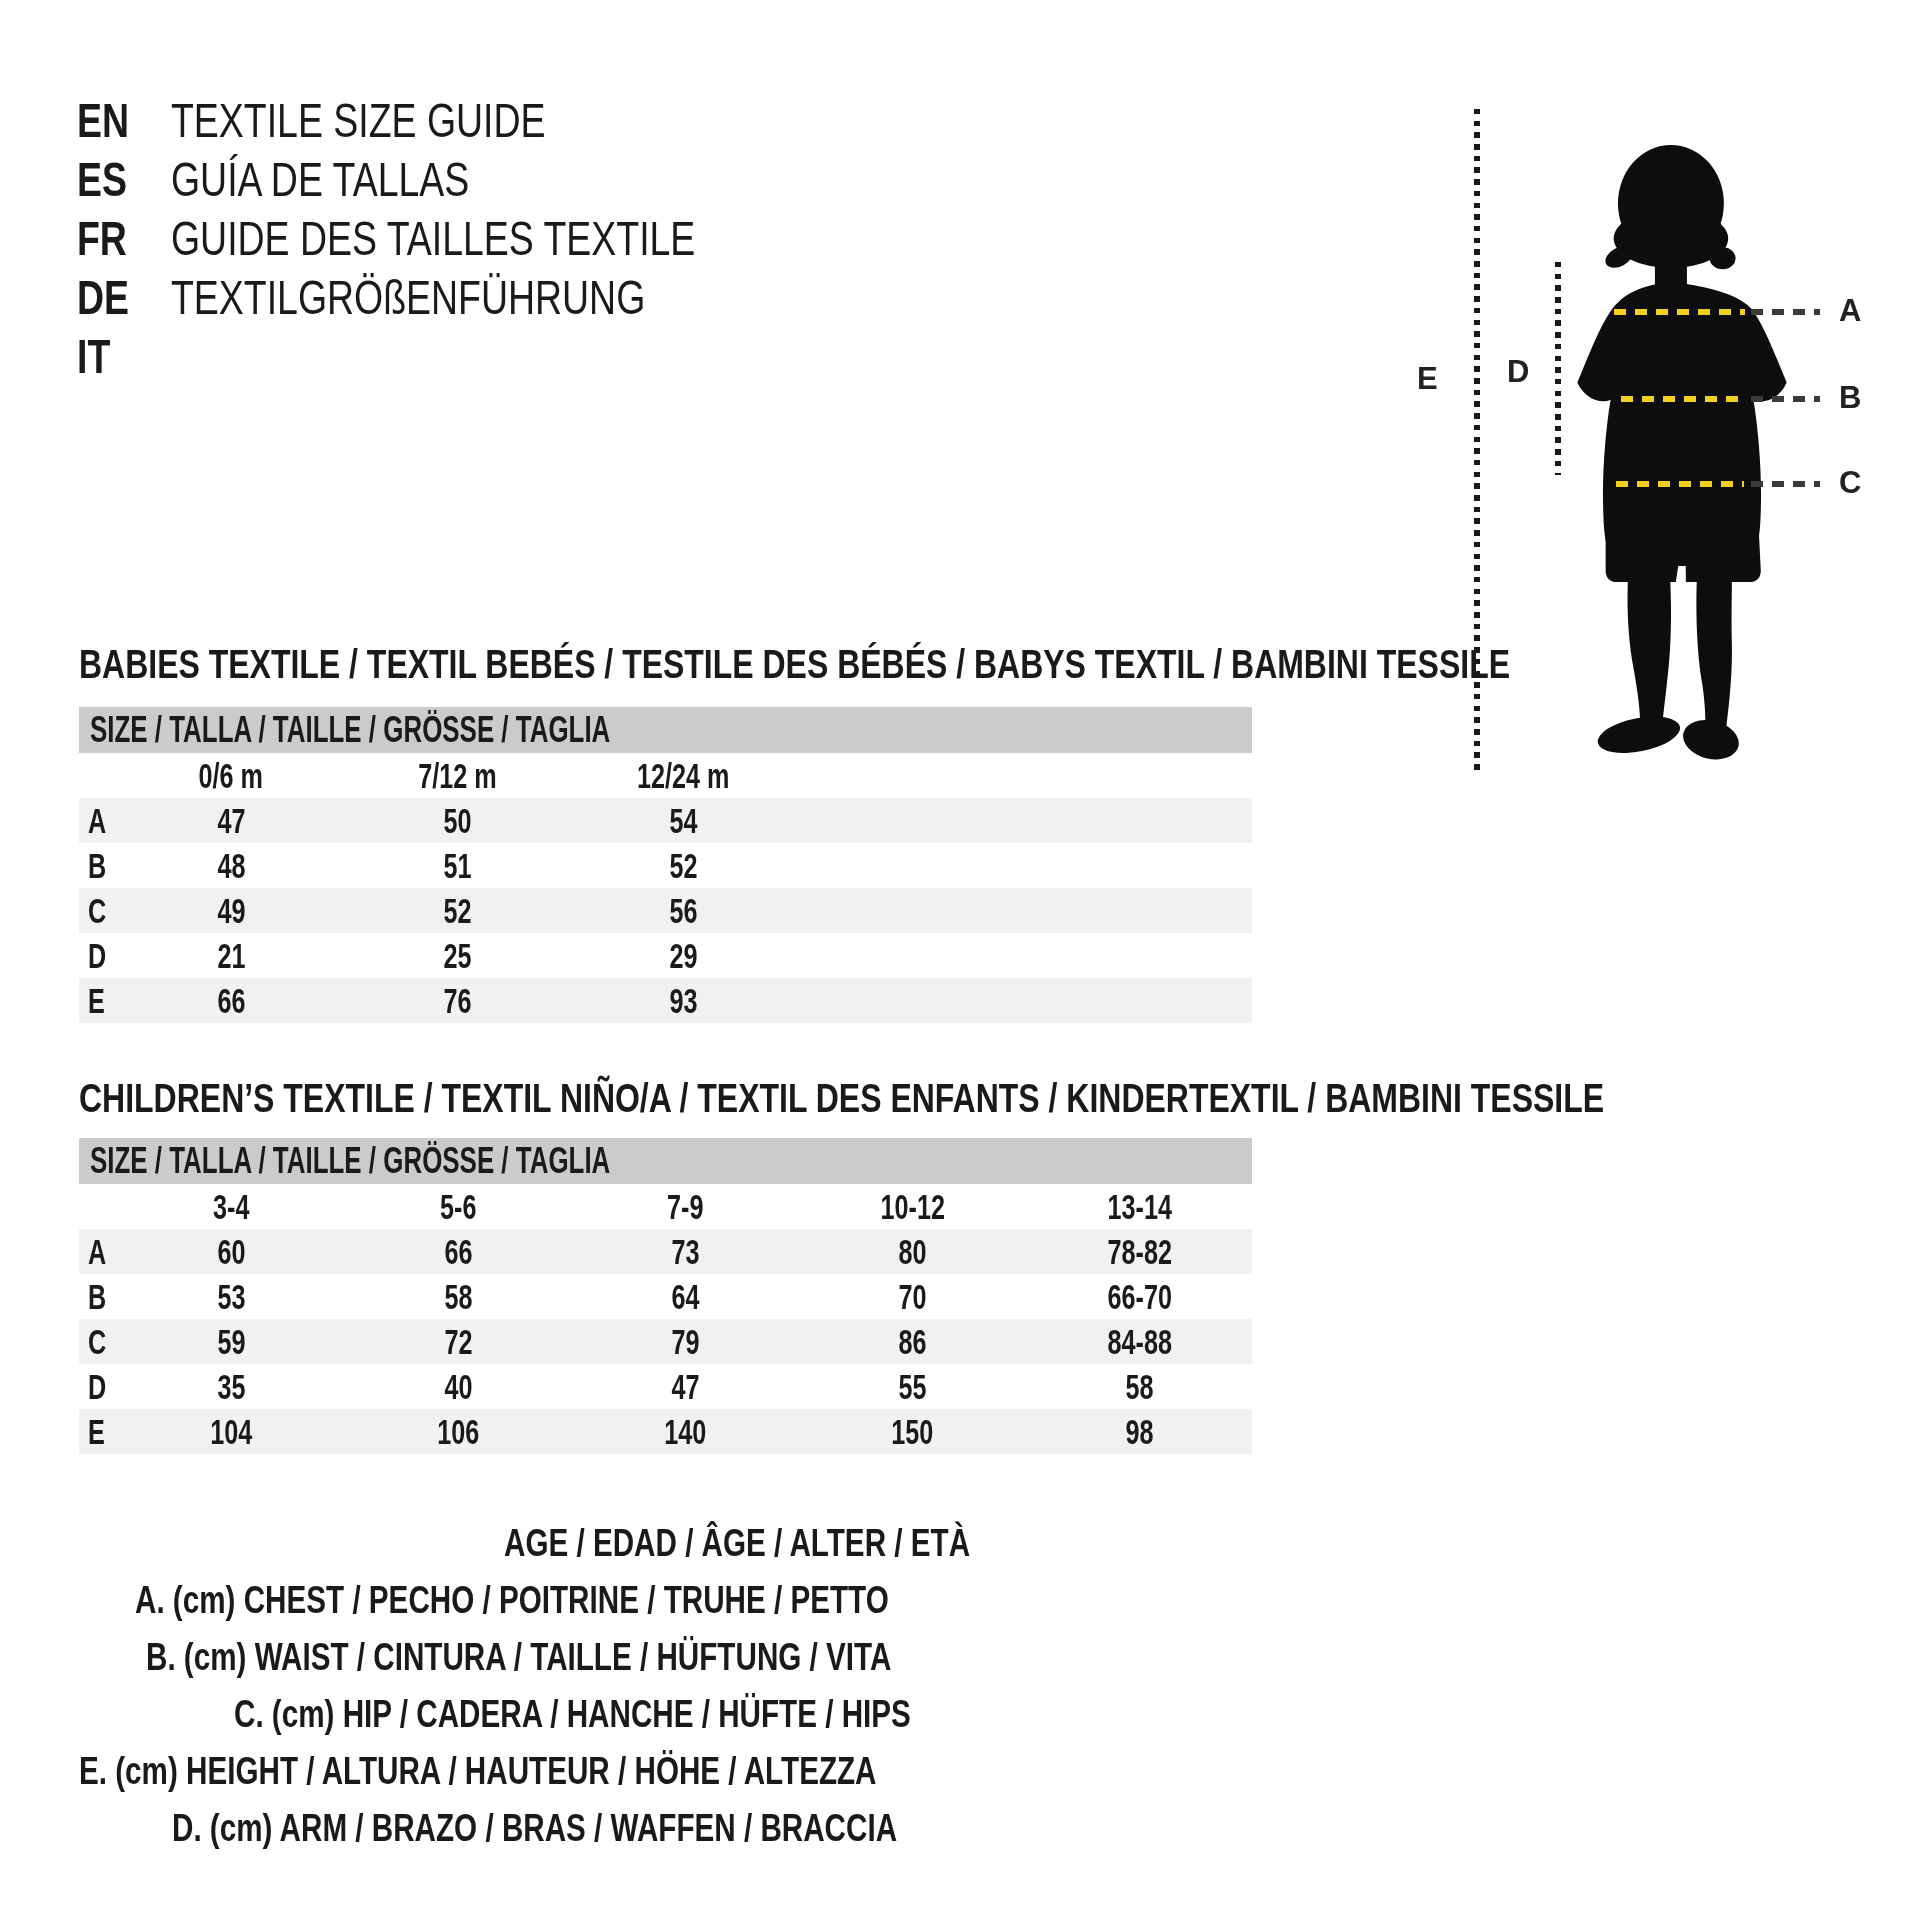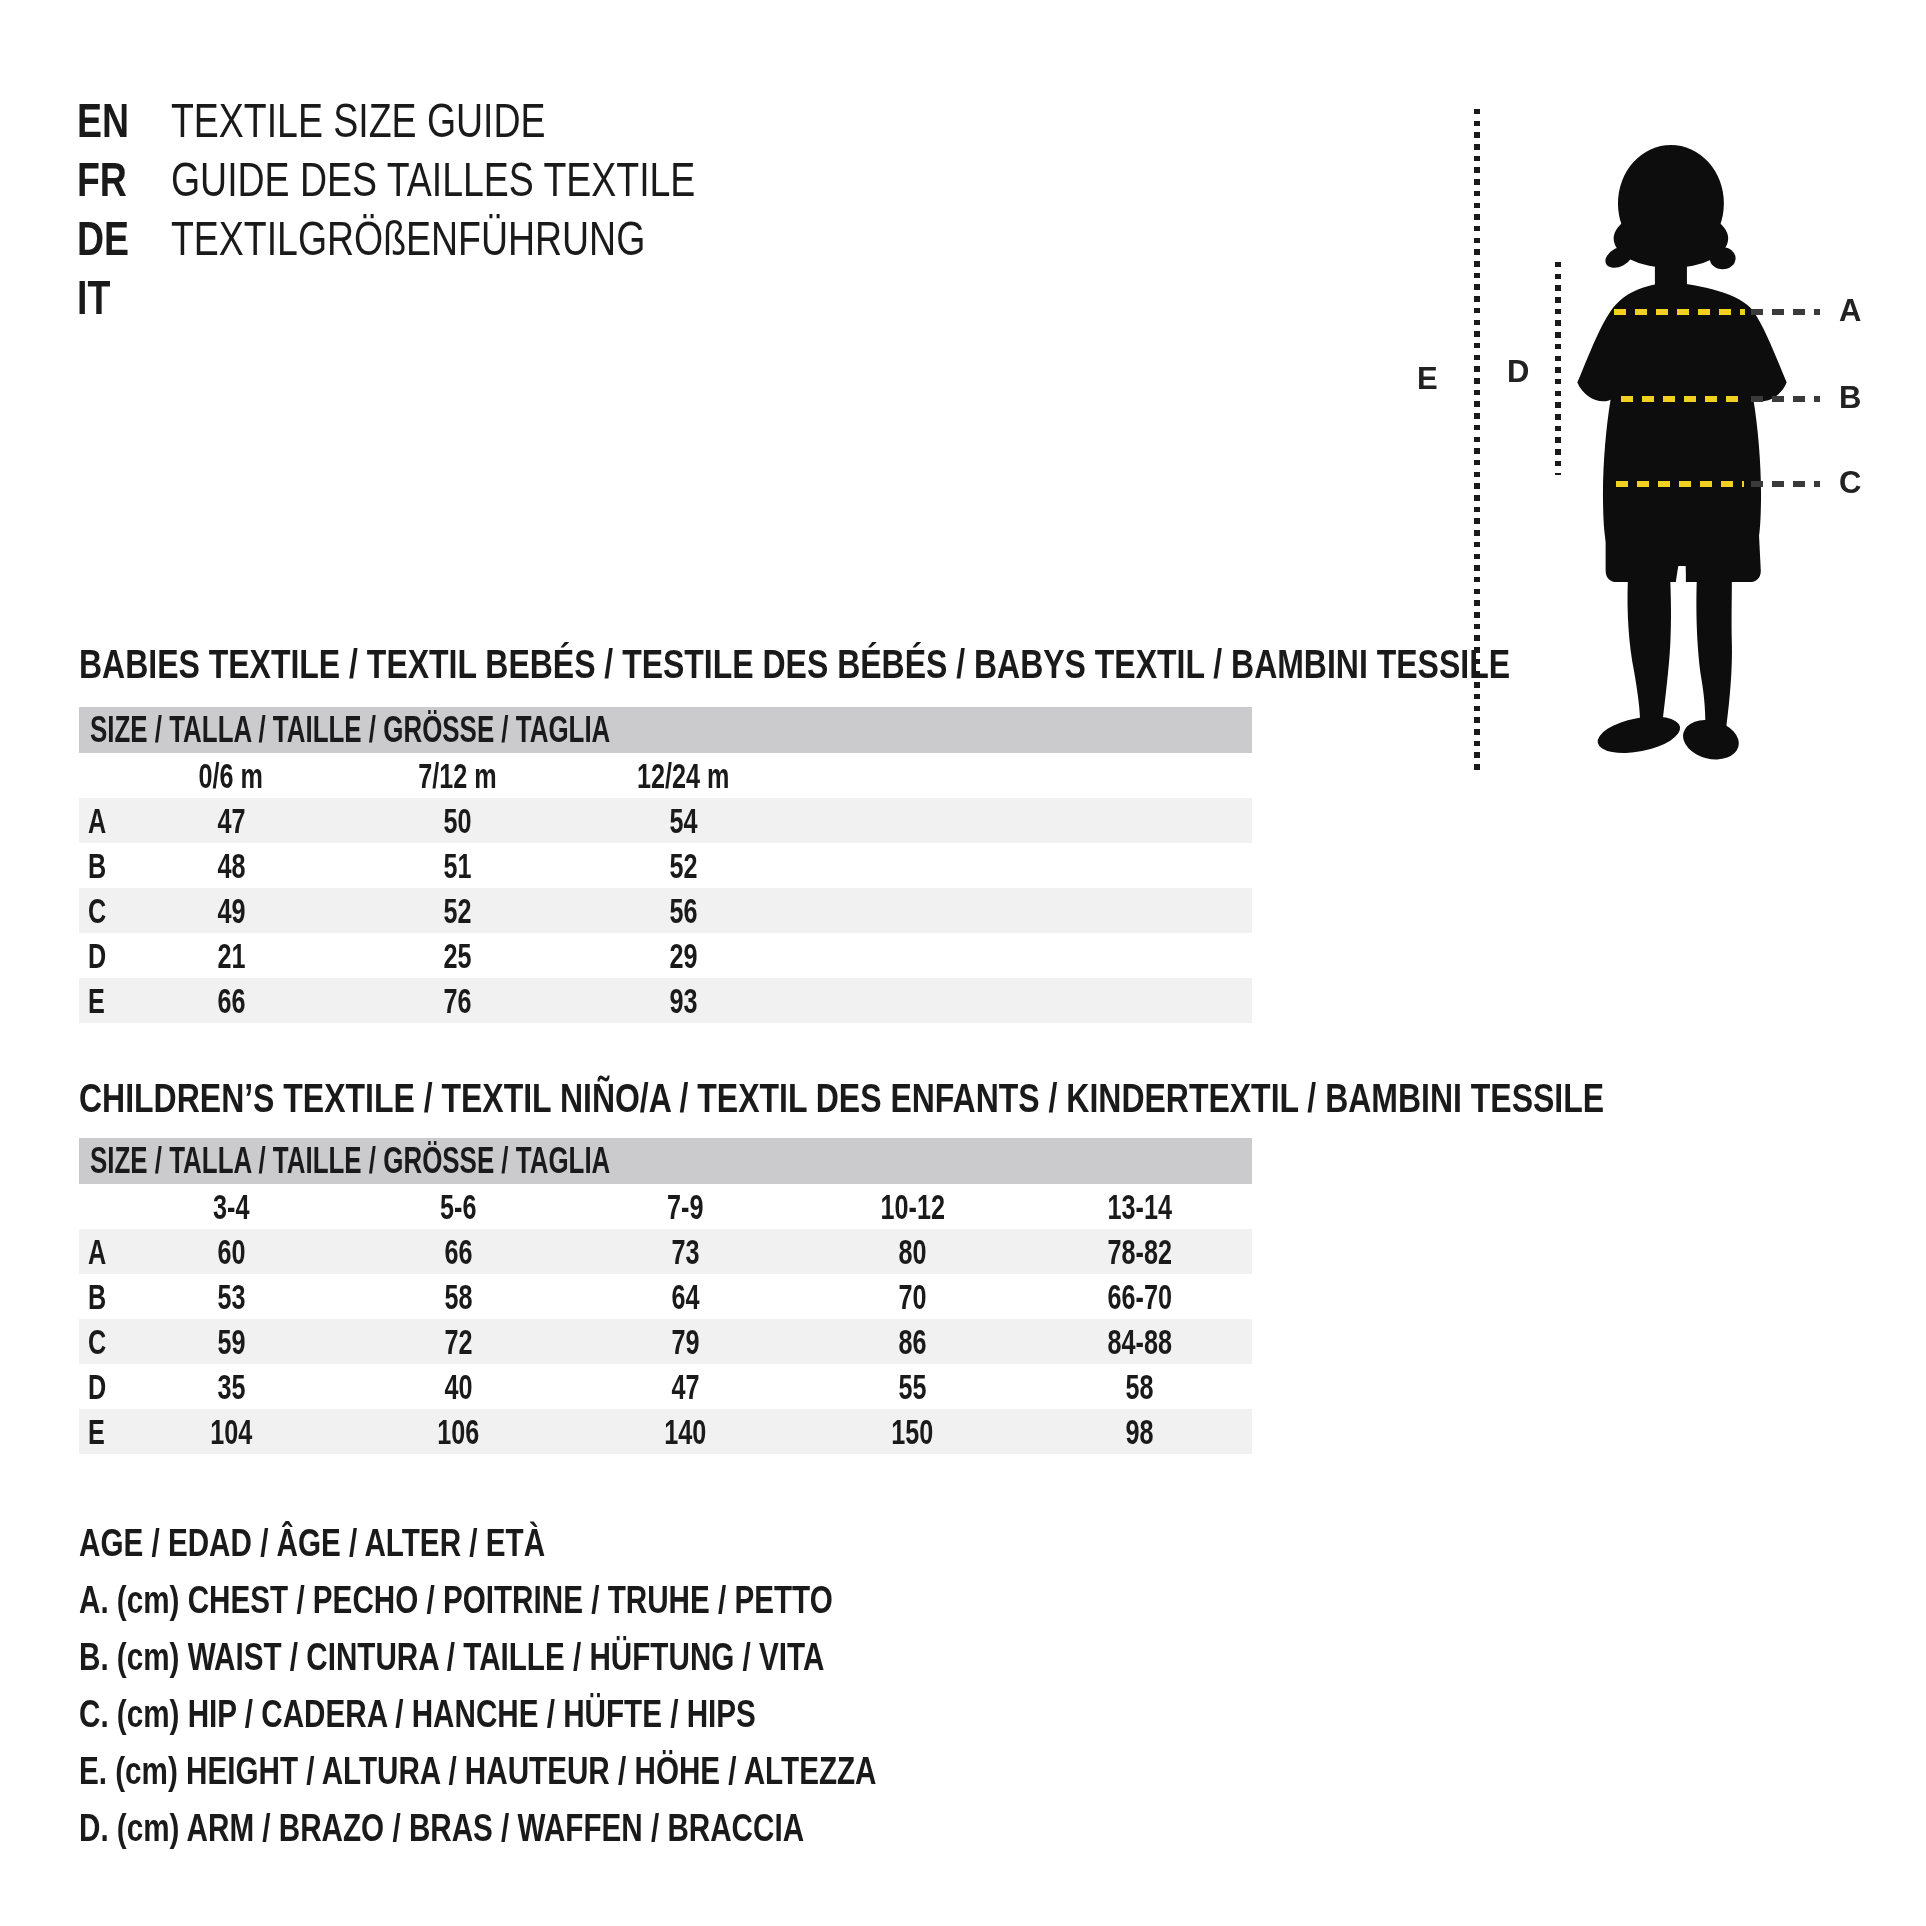--- a/index.html
+++ b/index.html
@@ -25,38 +25,42 @@
   .size-bar { height:46px; background:#cbcbce; display:flex; align-items:center; padding-left:11px; box-sizing:border-box; font-size:36px; font-weight:700; }
   .trow { display:grid; height:45px; align-items:center; }
   .babies  .trow { grid-template-columns:39px 226px 226px 226px 1fr; }
   .children .trow { grid-template-columns:39px 227px 227px 227px 227px 227px; }
   .trow.striped { background:#f1f1f2; }
   .cell  { text-align:center; font-size:35px; font-weight:700; }
   .rlabel { padding-left:8.6px; font-size:35px; font-weight:700; text-align:left; }
 
   
   .legend { position:absolute; left:79px; top:1515px; }
-  .legend-line { height:57px; display:flex; align-items:center; font-size:38px; font-weight:700; }
+  .legend-line { height:57px; display:flex; align-items:center; font-size:38px; font-weight:700;justify-content:flex-end; }
 
   
   .dot-v { position:absolute; width:5.5px; background:repeating-linear-gradient(180deg,#191919 0 5.5px, rgba(0,0,0,0) 5.5px 11.7px); }
   .dash-y { position:absolute; height:5.5px; background:repeating-linear-gradient(90deg,#f0d021 0 12.3px, rgba(0,0,0,0) 12.3px 21px); z-index:3; }
   .dash-k { position:absolute; height:5.5px; background:repeating-linear-gradient(90deg,#3a3a3a 0 12.3px, rgba(0,0,0,0) 12.3px 21px); z-index:3; }
   .mlabel { position:absolute; font-size:31px; font-weight:700; color:#222; }
   #figure-svg { position:absolute; left:1565px; top:140px; width:234px; height:628px; z-index:2; }
 </style>
 </head>
 <body>
 
 <div id="canvas">
 
   <div class="lang-block">
     <div class="lang-row">
       <div class="lang-code"><span class="cond">EN</span></div>
       <div class="lang-title"><span class="cond">TEXTILE SIZE GUIDE</span></div>
+    </div>
+    <div class="lang-row">
+      <div class="lang-code"><span class="cond">ES</span></div>
+      <div class="lang-title"><span class="cond">GUÍA DE TALLAS</span></div>
     </div>
     <div class="lang-row">
       <div class="lang-code"><span class="cond">FR</span></div>
       <div class="lang-title"><span class="cond">GUIDE DES TAILLES TEXTILE</span></div>
     </div>
     <div class="lang-row">
       <div class="lang-code"><span class="cond">DE</span></div>
       <div class="lang-title"><span class="cond">TEXTILGRÖßENFÜHRUNG</span></div>
     </div>
     <div class="lang-row">

